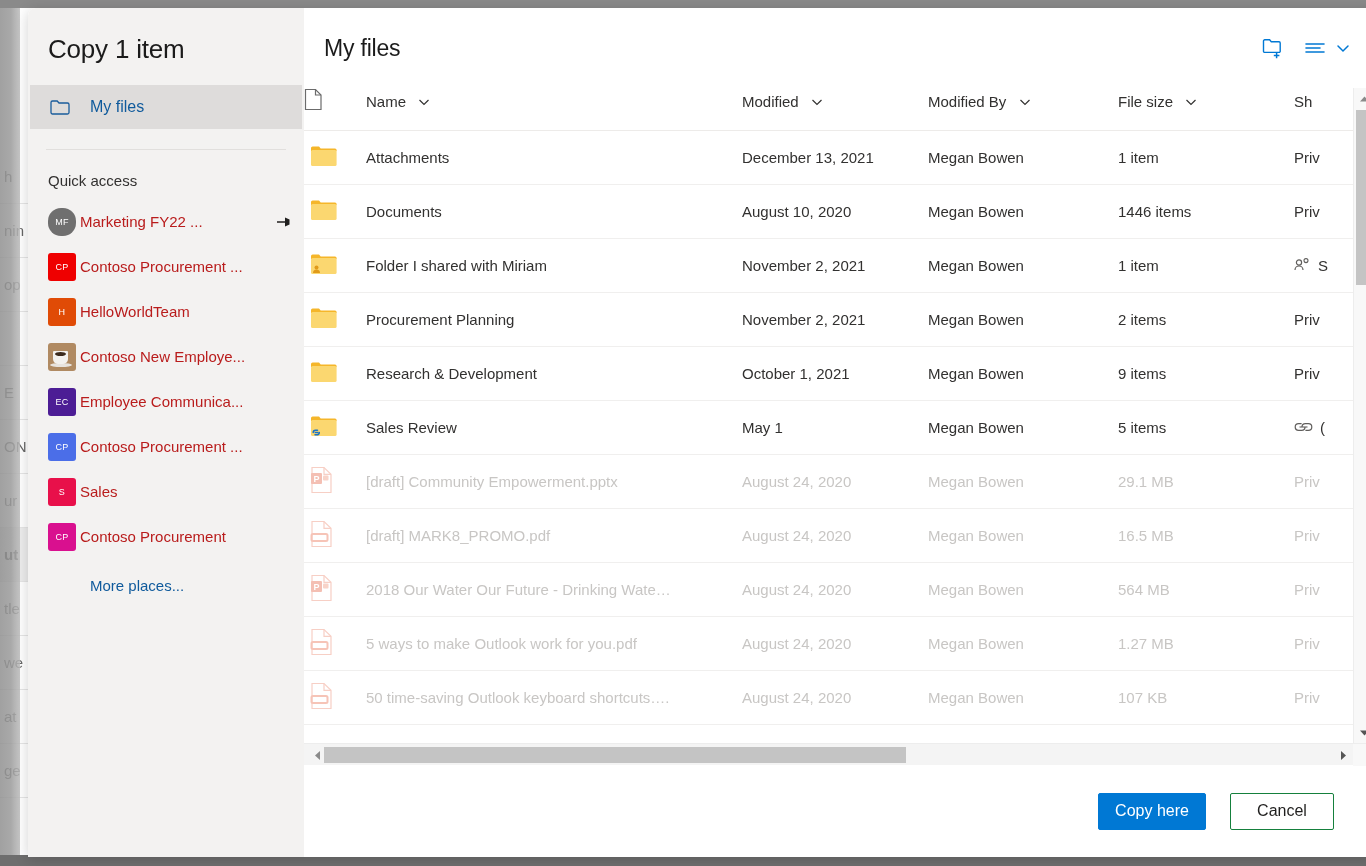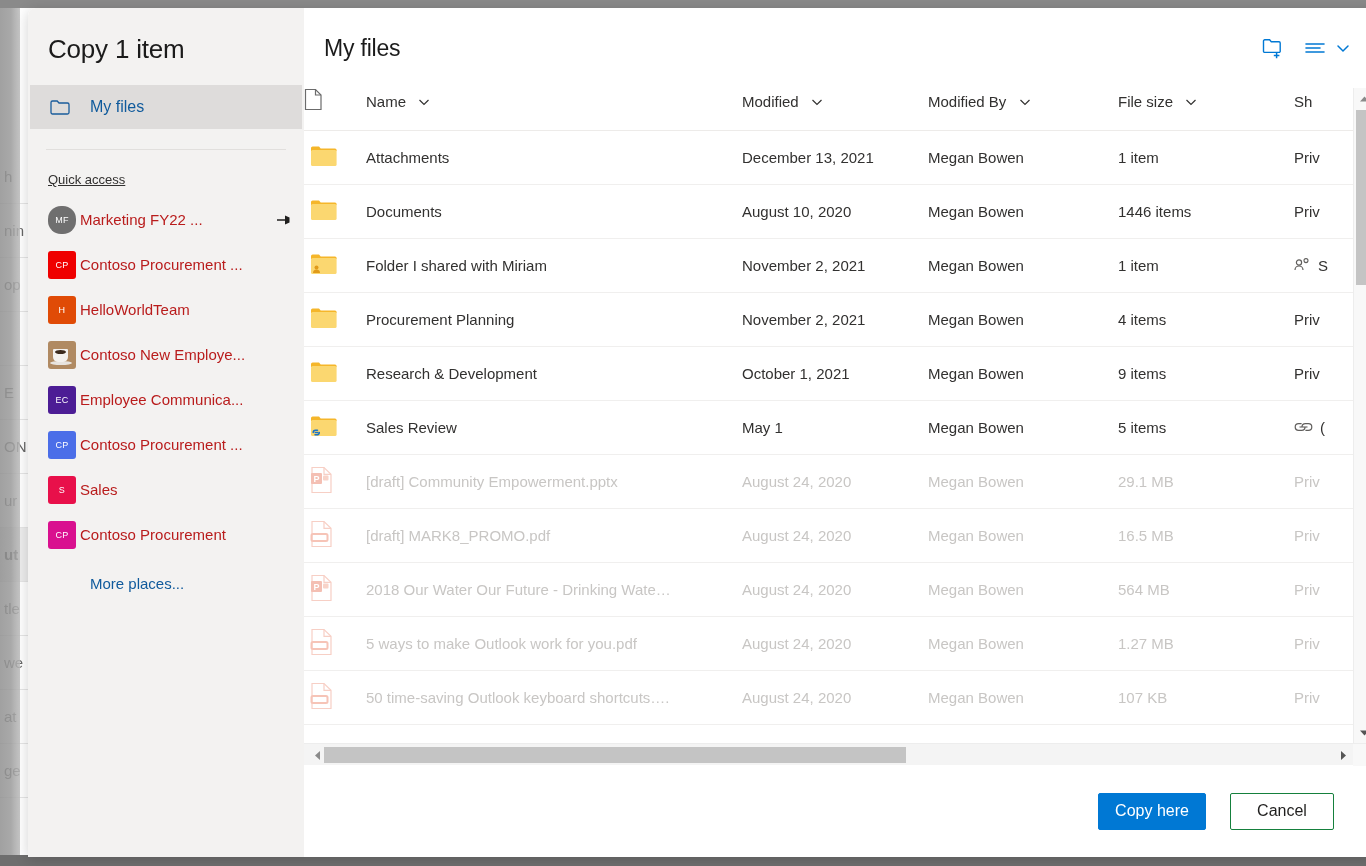--- a/index.html
+++ b/index.html
@@ -97,24 +97,23 @@
   .nav-item .nav-label {
     font-size: 16px;
     color: #0f5a9c;
   }
   .nav-sep {
     height: 1px;
     background: #e1dfdd;
     margin: 20px 18px 0 18px;
   }
   .section-title {
-    font-size: 13px;
+    font-size: 15px;
     color: #323130;
     padding: 22px 0 10px 20px;
-    text-decoration: underline;
   }
   .qa-item {
     height: 45px;
     display: flex;
     align-items: center;
     padding: 0 12px 0 20px;
     cursor: pointer;
   }
   .qa-avatar {
     width: 28px; height: 28px;
@@ -538,21 +537,21 @@
                 </td>
               </tr>
               <tr>
                 <td class="col-icon"><svg width="28" height="23" viewBox="0 0 28 23">
                     <path d="M1 3 a1.6 1.6 0 0 1 1.6 -1.6 H9 l1.7 2 H25 a1.6 1.6 0 0 1 1.6 1.6 v1 H1 Z" fill="#f5b62a"></path>
                     <rect x="1" y="5" width="25.6" height="16" rx="1.6" fill="#fbd770"></rect>
                   </svg></td>
                 <td class="col-name name-cell">Procurement Planning</td>
                 <td class="col-mod">November 2, 2021</td>
                 <td class="col-modby">Megan Bowen</td>
-                <td class="col-size">4 items</td>
+                <td class="col-size">2 items</td>
                 <td class="col-share">
                   <div class="share-cell">
                     <span>Priv</span>
                   </div>
                 </td>
               </tr>
               <tr>
                 <td class="col-icon"><svg width="28" height="23" viewBox="0 0 28 23">
                     <path d="M1 3 a1.6 1.6 0 0 1 1.6 -1.6 H9 l1.7 2 H25 a1.6 1.6 0 0 1 1.6 1.6 v1 H1 Z" fill="#f5b62a"></path>
                     <rect x="1" y="5" width="25.6" height="16" rx="1.6" fill="#fbd770"></rect>

